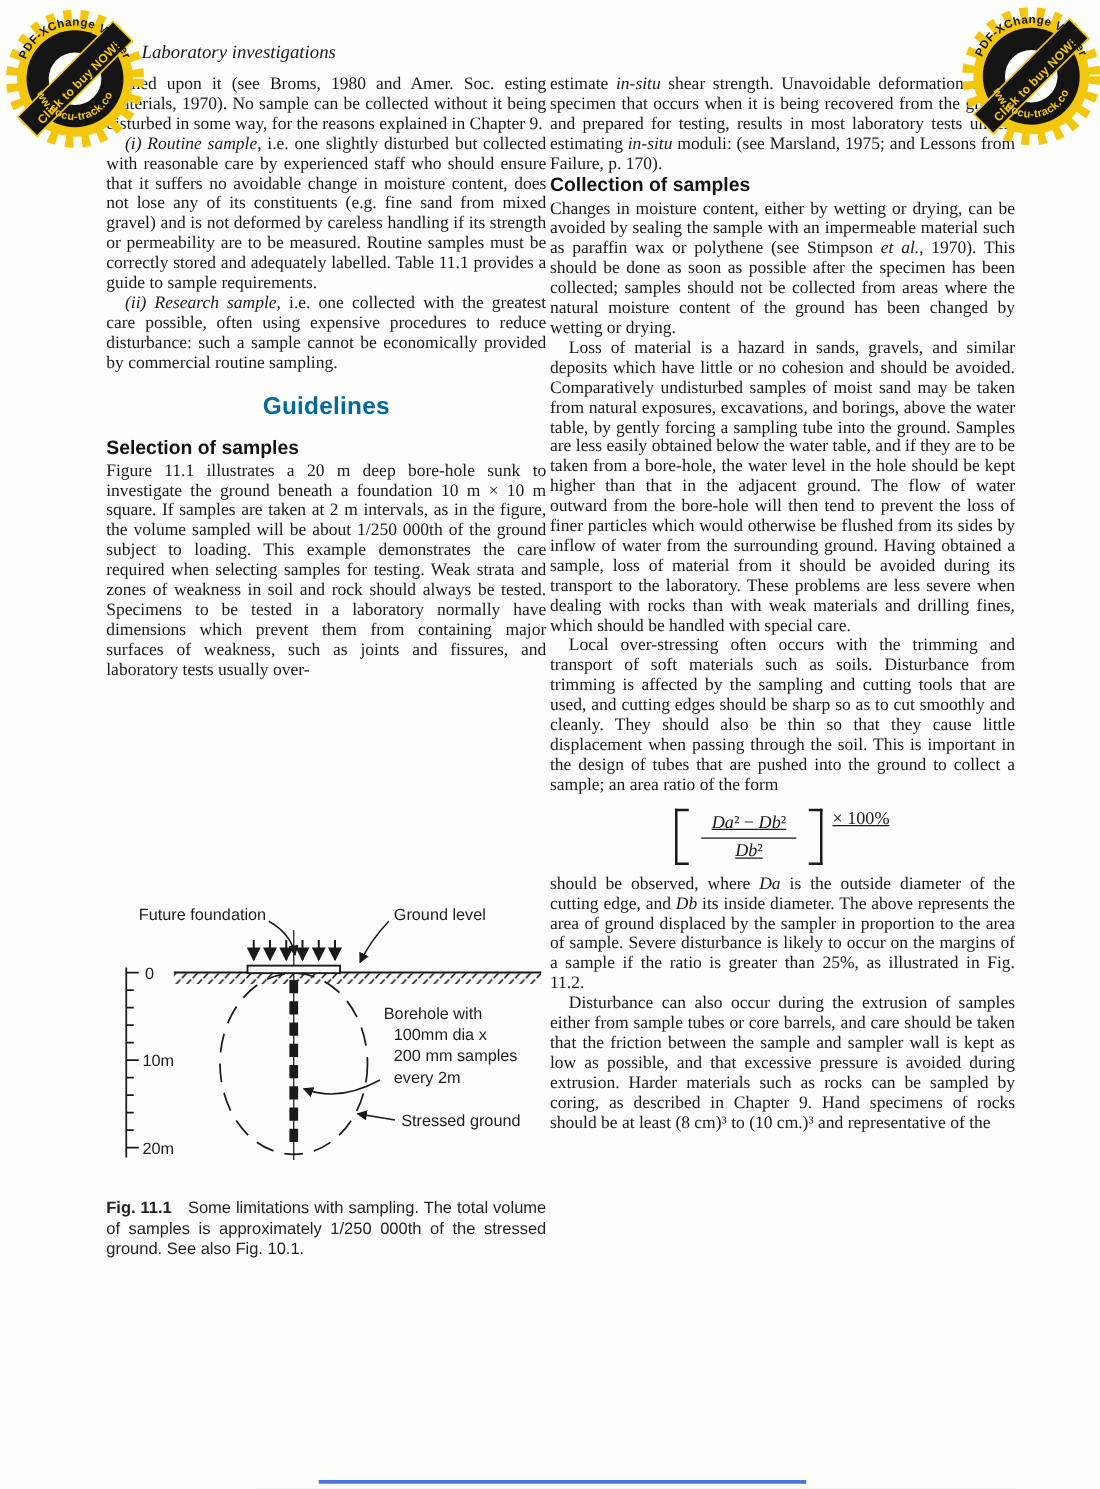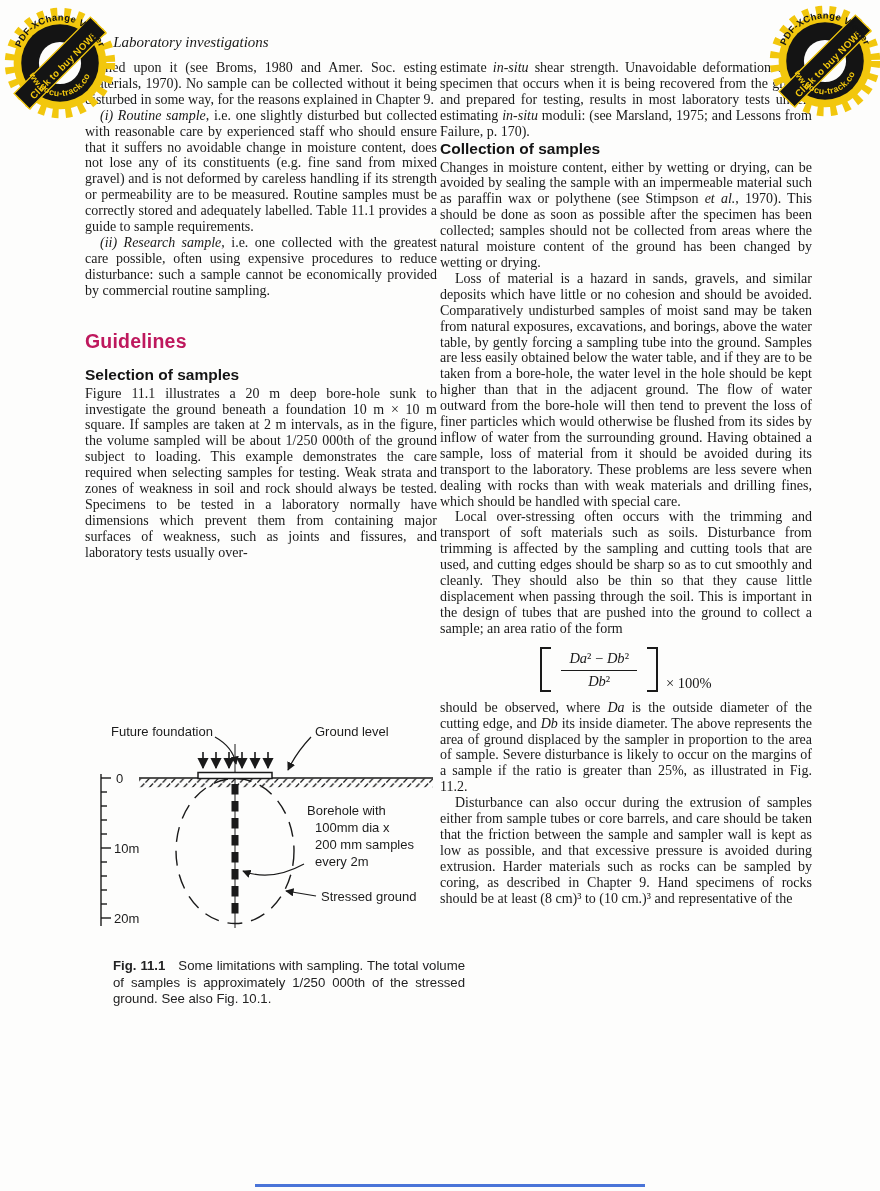--- a/index.html
+++ b/index.html
@@ -11,37 +11,37 @@
   .hdr .ttl{font-style:italic;}
   
   .col{position:absolute;top:60px;}
   .col-l{left:85px;width:352px;}
   .col-r{left:440px;width:372px;}
   .col p{margin:0;text-align:justify;font-size:14px;line-height:15.9px;}
   .ind{text-indent:15px;}
   .sp{margin-top:6px;}
   .it{font-style:italic;}
   h2.sec{font-family:"Liberation Sans",sans-serif;font-weight:bold;font-size:19.5px;
-         letter-spacing:.2px;margin:31px 0 13px;color:#be185d;}
+         letter-spacing:.2px;margin:15px 0 13px;color:#0369a1;text-align:center;}
   h3.sub{font-family:"Liberation Sans",sans-serif;font-weight:bold;font-size:15.5px;
          margin:0 0 2px;color:#141414;}
   
-  .formula{display:flex;align-items:flex-end;width:fit-content;margin:10px auto 8px;}
+  .formula{display:flex;align-items:flex-start;width:fit-content;margin:10px auto 8px;text-decoration:underline;}
   .brk{width:9px;align-self:stretch;border:2.2px solid #1a1a1a;}
   .brk.l{border-right:none;}
   .brk.r{border-left:none;}
   .frac{display:flex;flex-direction:column;align-items:center;margin:2px 10px;font-size:14.5px;}
   .frac .num{padding:1px 8px 3px;border-bottom:1.6px solid #1a1a1a;}
   .frac .den{padding-top:2px;}
   .mult{margin-left:8px;font-size:14.5px;}
   
   .fig{position:absolute;left:85px;top:720px;width:356px;height:236px;}
   .figcap{position:absolute;left:85px;top:958px;width:352px;
           font-family:"Liberation Sans",sans-serif;font-size:13.2px;line-height:16.6px;
-          text-align:justify;color:#222;margin-left:28px;}
+          text-align:justify;color:#222;}
   .figcap .lead{font-weight:bold;margin-right:13px;}
   svg text{font-family:"Liberation Sans",sans-serif;font-size:13px;fill:#1c1c1c;}
   
   .stamp{position:absolute;width:118px;height:118px;}
   .stamp-tl{left:1px;top:4px;}
   .stamp-tr{left:766px;top:2px;}
   .stamp text{font-family:"Liberation Sans",sans-serif;font-weight:bold;}
   .arc-top{font-size:11px;fill:#141414;letter-spacing:.5px;}
   .arc-bot{font-size:10.5px;fill:#f2c70d;letter-spacing:.4px;}
   .band-t{font-size:11.5px;fill:#f2c70d;letter-spacing:.3px;}

